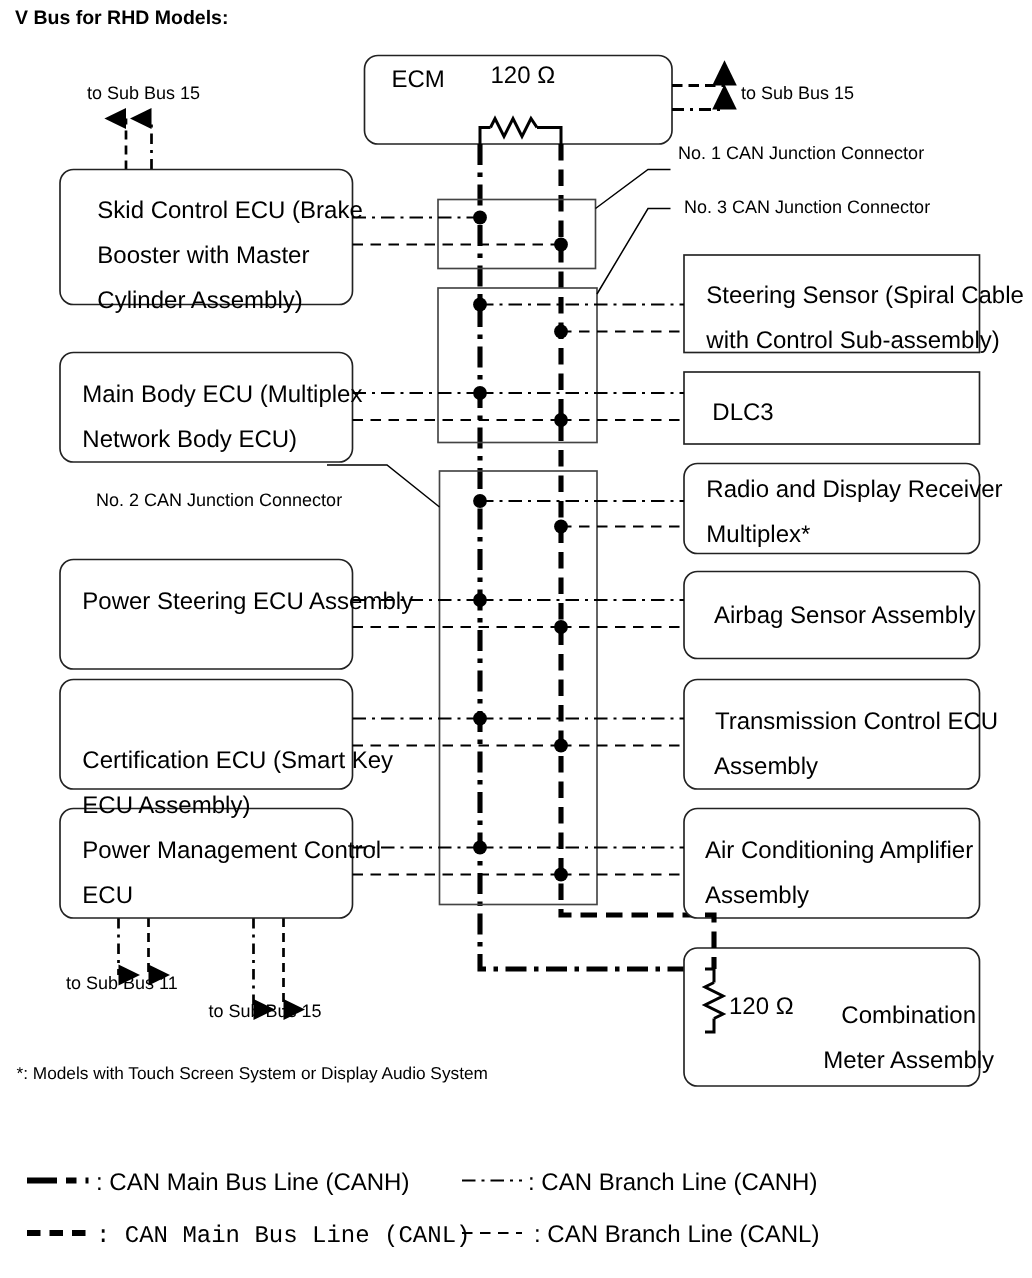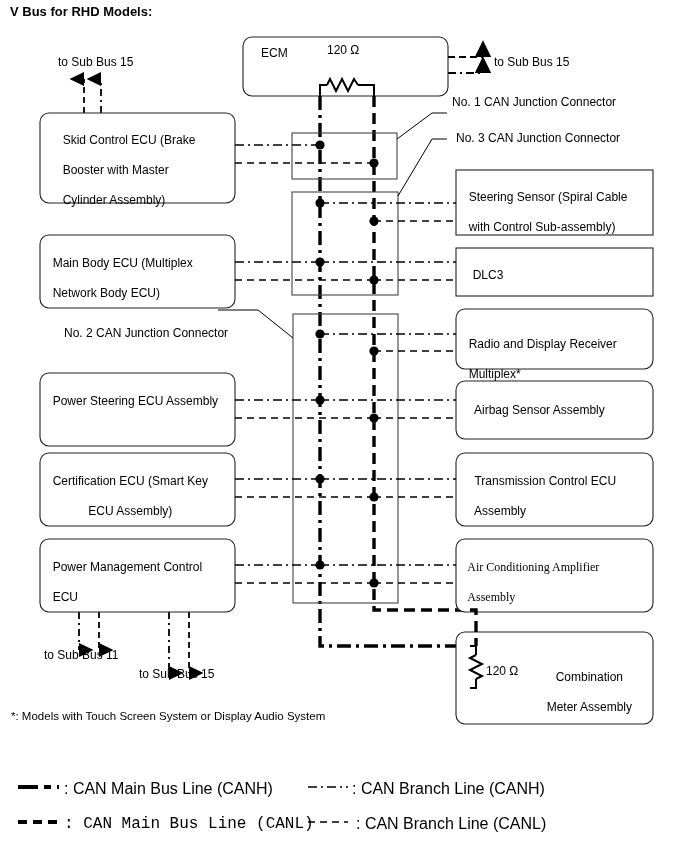--- a/index.html
+++ b/index.html
@@ -5,21 +5,21 @@
   html,body{margin:0;padding:0;background:#fff;}
   body{
     width:688px;height:852px;position:relative;overflow:hidden;
     font-family:"Liberation Sans","DejaVu Sans",sans-serif;
     color:#000;
     -webkit-font-smoothing:antialiased;
   }
   #diagram{position:absolute;left:0;top:0;width:688px;height:852px;}
   .txt{position:absolute;white-space:pre;}
   #title{left:10px;top:4px;font-size:13px;font-weight:bold;}
-  .box-label{font-size:12px;line-height:15px;}
+  .box-label{font-size:16px;line-height:15px;}
   .note{font-size:12px;}
   .legend-txt{font-size:16px;}
   .small-note{font-size:11.5px;}
 </style>
 </head>
 <body>
 
 <svg id="diagram" viewBox="0 0 688 852" xmlns="http://www.w3.org/2000/svg">
   <defs>
     <marker id="arrUp" markerWidth="9" markerHeight="9" refX="4.5" refY="8" orient="auto">
@@ -180,48 +180,48 @@
   <span>Booster with Master</span><br>
   <span>Cylinder Assembly)</span>
 </div>
 <div class="txt box-label" style="left:46px;top:241px;">
   <span>Main Body ECU (Multiplex</span><br>
   <span>Network Body ECU)</span>
 </div>
 <div class="txt box-label" style="left:46px;top:379px;">
   <span>Power Steering ECU Assembly</span>
 </div>
-<div class="txt box-label" style="left:46px;top:459px;text-align:center;">
+<div class="txt box-label" style="left:46px;top:485px;">
   <span>Certification ECU (Smart Key</span><br>
   <span>ECU Assembly)</span>
 </div>
 <div class="txt box-label" style="left:46px;top:545px;">
   <span>Power Management Control</span><br>
   <span>ECU</span>
 </div>
 
 <div class="txt box-label" style="left:462px;top:175px;">
   <span>Steering Sensor (Spiral Cable</span><br>
   <span>with Control Sub-assembly)</span>
 </div>
 <div class="txt box-label" style="left:466px;top:253px;">
   <span>DLC3</span>
 </div>
-<div class="txt box-label" style="left:462px;top:322px;">
+<div class="txt box-label" style="left:462px;top:304px;">
   <span>Radio and Display Receiver</span><br>
   <span>Multiplex*</span>
 </div>
 <div class="txt box-label" style="left:468px;top:388px;">
   <span>Airbag Sensor Assembly</span>
 </div>
 <div class="txt box-label" style="left:468px;top:459px;">
   <span>Transmission Control ECU</span><br>
   <span>Assembly</span>
 </div>
-<div class="txt box-label" style="left:462px;top:545px;font-family:Liberation Serif, serif;">
+<div class="txt box-label" style="left:462px;top:545px;">
   <span>Air Conditioning Amplifier</span><br>
   <span>Assembly</span>
 </div>
 <div class="txt box-label" style="left:540px;top:655px;text-align:center;">
   <span>Combination</span><br>
   <span>Meter Assembly</span>
 </div>
 <div class="txt box-label" style="left:486px;top:664px;">120 Ω</div>
 
 <div class="txt small-note" style="left:11px;top:710px;text-align:center;">*: Models with Touch Screen System or Display Audio System</div>

